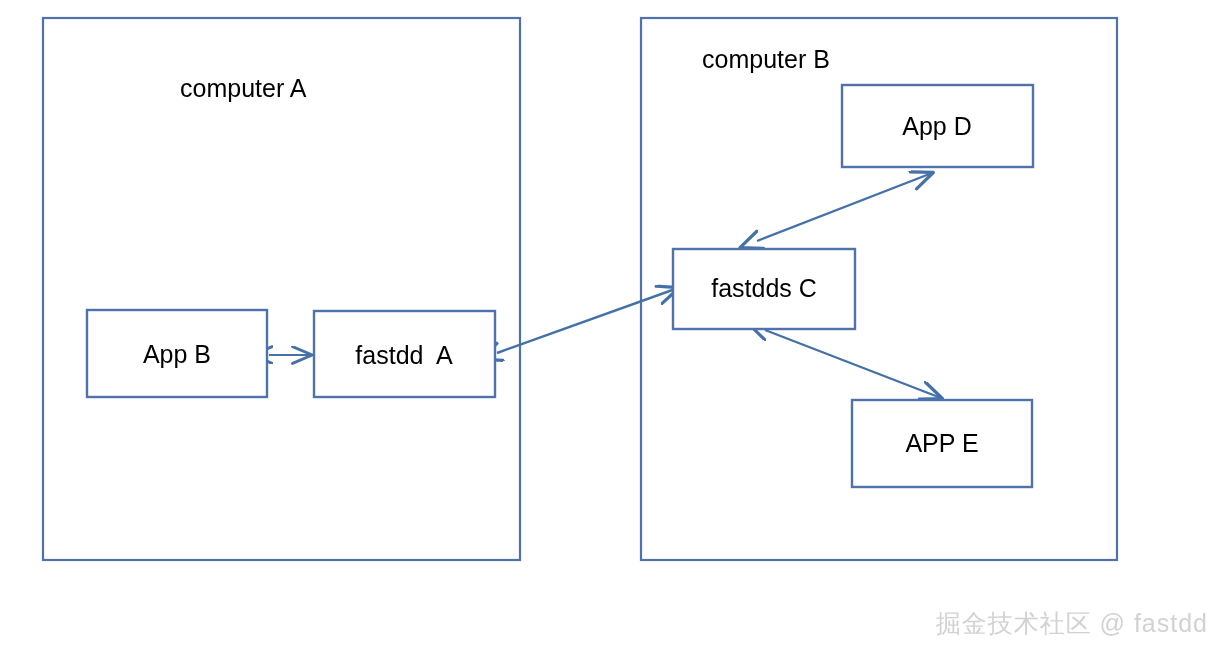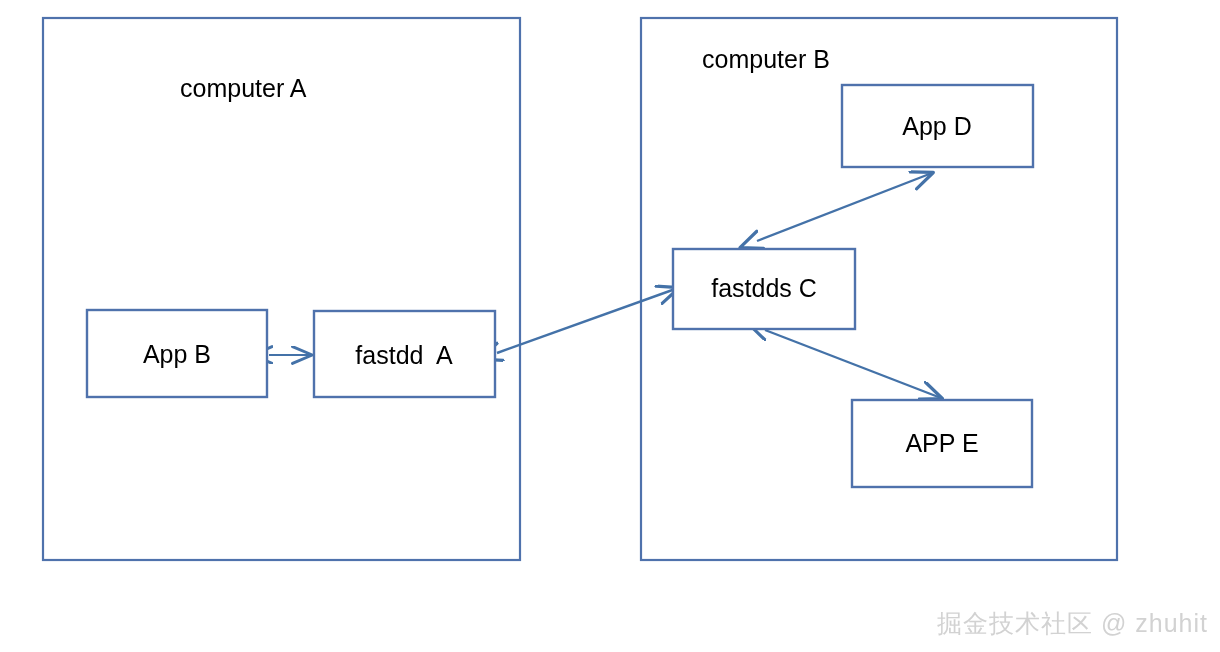--- a/index.html
+++ b/index.html
@@ -124,14 +124,14 @@
       <rect class="node-box" x="673" y="249" width="182" height="80"></rect>
       <text class="node-label" x="764" y="290">fastdds C</text>
     </g>
 
     <g>
       <rect class="node-box" x="852" y="400" width="180" height="87"></rect>
       <text class="node-label" x="942" y="445">APP E</text>
     </g>
   </svg>
 
-  <div class="watermark-text">掘金技术社区 @ zhuhit</div>
+  <div class="watermark-text">掘金技术社区 @ fastdd</div>
 </div>
 
 </body></html>

